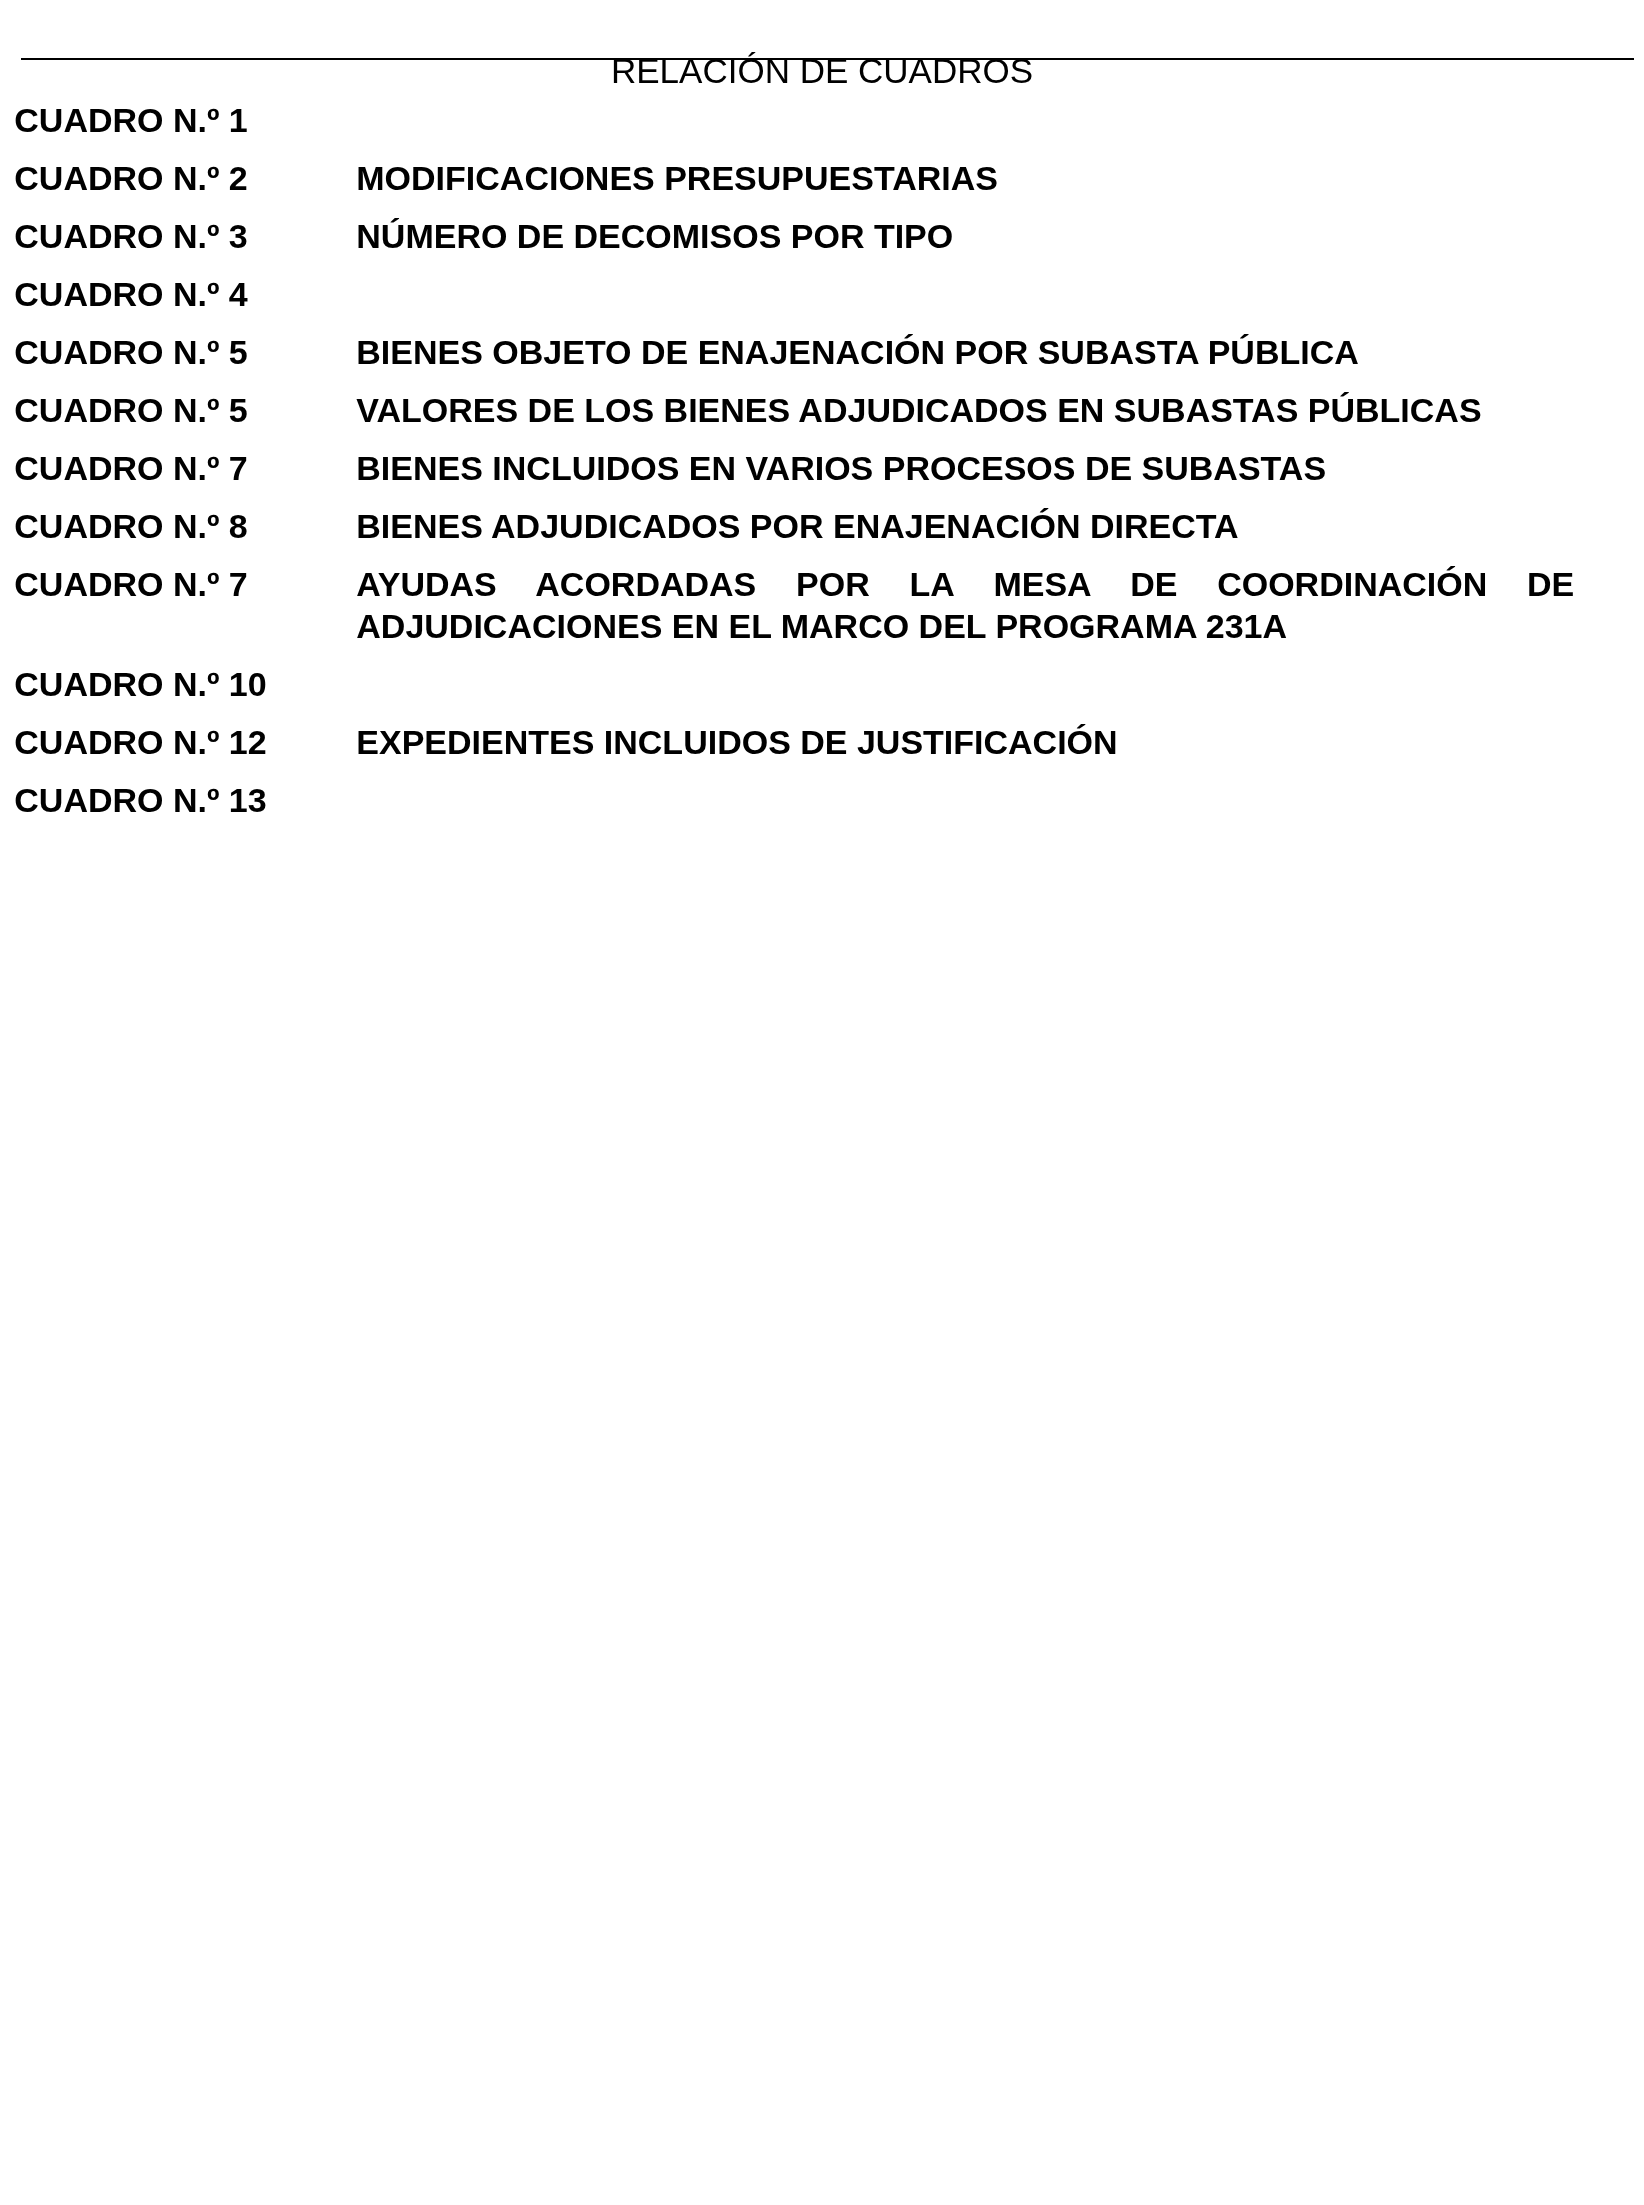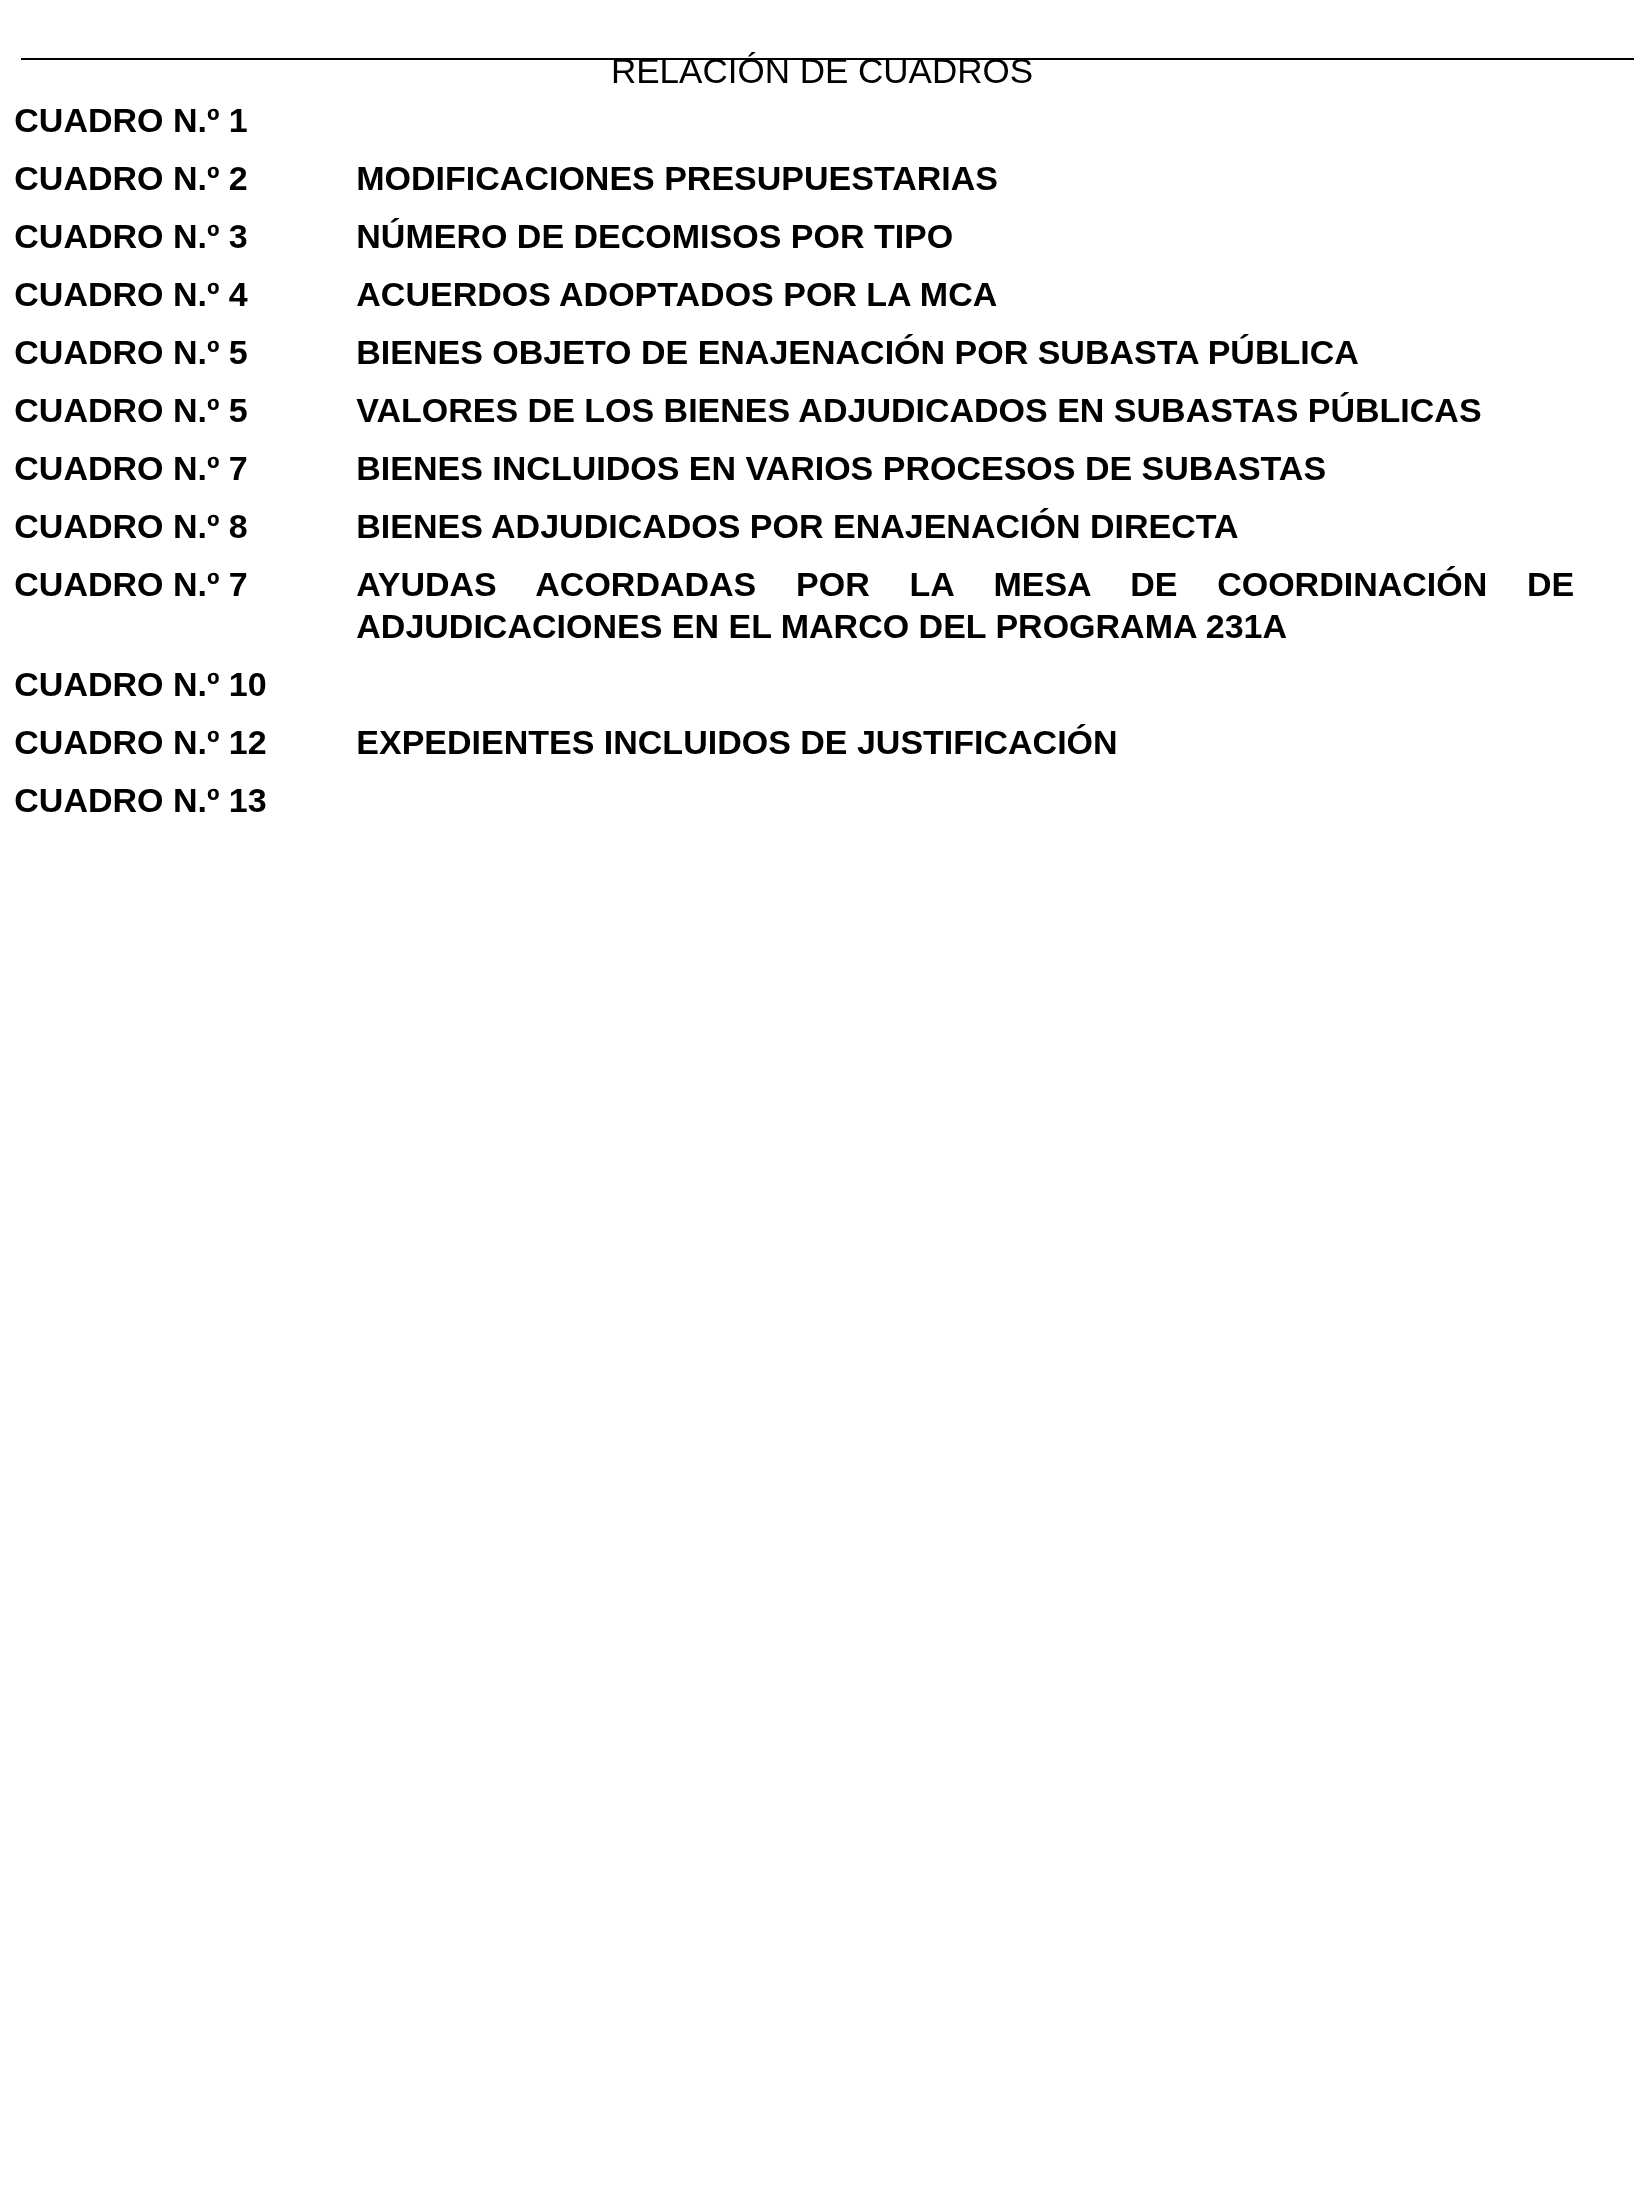--- a/index.html
+++ b/index.html
@@ -75,21 +75,20 @@
   <div class="toc-row">
     <span class="toc-label">CUADRO N.º 2</span>
     <span class="toc-text">MODIFICACIONES PRESUPUESTARIAS</span>
   </div>
   <div class="toc-row">
     <span class="toc-label">CUADRO N.º 3</span>
     <span class="toc-text">NÚMERO DE DECOMISOS POR TIPO</span>
   </div>
   <div class="toc-row">
     <span class="toc-label">CUADRO N.º 4</span>
-    <span class="toc-text">ACUERDOS ADOPTADOS POR LA MCA</span>
   </div>
   <div class="toc-row">
     <span class="toc-label">CUADRO N.º 5</span>
     <span class="toc-text">BIENES OBJETO DE ENAJENACIÓN POR SUBASTA PÚBLICA</span>
   </div>
   <div class="toc-row">
     <span class="toc-label">CUADRO N.º 5</span>
     <span class="toc-text">VALORES DE LOS BIENES ADJUDICADOS EN SUBASTAS PÚBLICAS</span>
   </div>
   <div class="toc-row">

